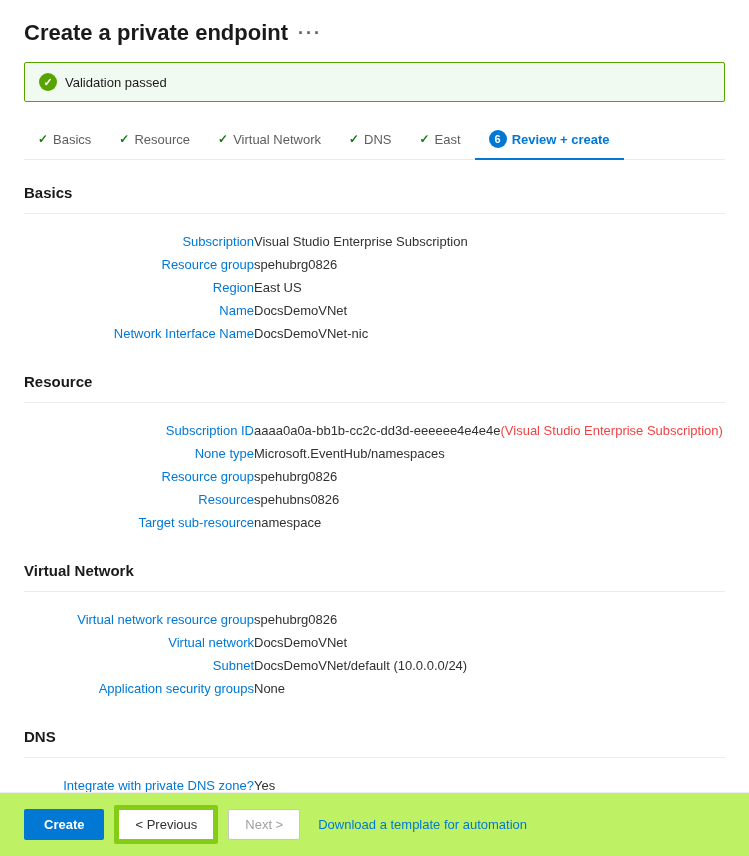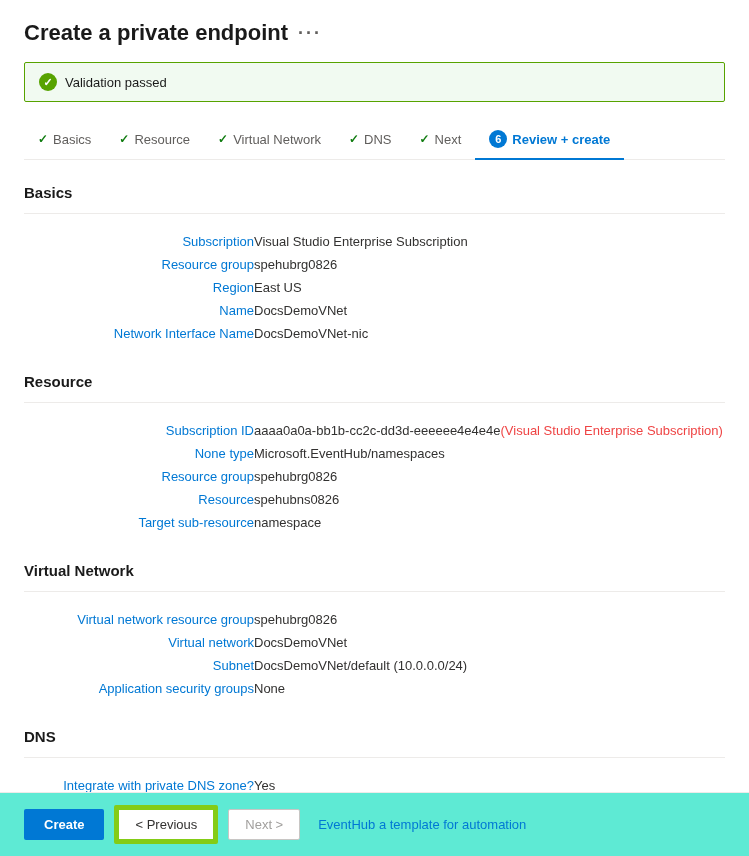--- a/index.html
+++ b/index.html
@@ -133,21 +133,21 @@
     .field-value a, .field-value .link {
       color: #ef4444;
       text-decoration: none;
     }
     
     .footer {
       position: fixed;
       bottom: 0;
       left: 0;
       width: 749px;
-      background: #5eead4;
+      background: #bef264;
       border-top: 1px solid #edebe9;
       padding: 12px 24px;
       display: flex;
       align-items: center;
       gap: 10px;
     }
     .btn-create {
       background: #0078d4;
       color: white;
       border: none;
@@ -215,21 +215,21 @@
     <div class="tab">
       <span class="check-icon">✓</span>
       <span>Virtual Network</span>
     </div>
     <div class="tab">
       <span class="check-icon">✓</span>
       <span>DNS</span>
     </div>
     <div class="tab">
       <span class="check-icon">✓</span>
-      <span>Next</span>
+      <span>East</span>
     </div>
     <div class="tab active">
       <span class="badge">6</span>
       <span>Review + create</span>
     </div>
   </div>
 
   <div class="section">
     <div class="section-title">Basics</div>
     <hr class="divider">
@@ -312,14 +312,14 @@
       <span class="field-label">Statically allocate Private IP</span>
       <span class="field-value">No</span>
     </div>
   </div>
 </div>
 
 <div class="footer">
   <button class="btn-create">Create</button>
   <button class="btn-secondary">&lt; Previous</button>
   <button class="btn-disabled" disabled="">Next &gt;</button>
-  <a class="download-link">EventHub a template for automation</a>
+  <a class="download-link">Download a template for automation</a>
 </div>
 
 </body></html>

